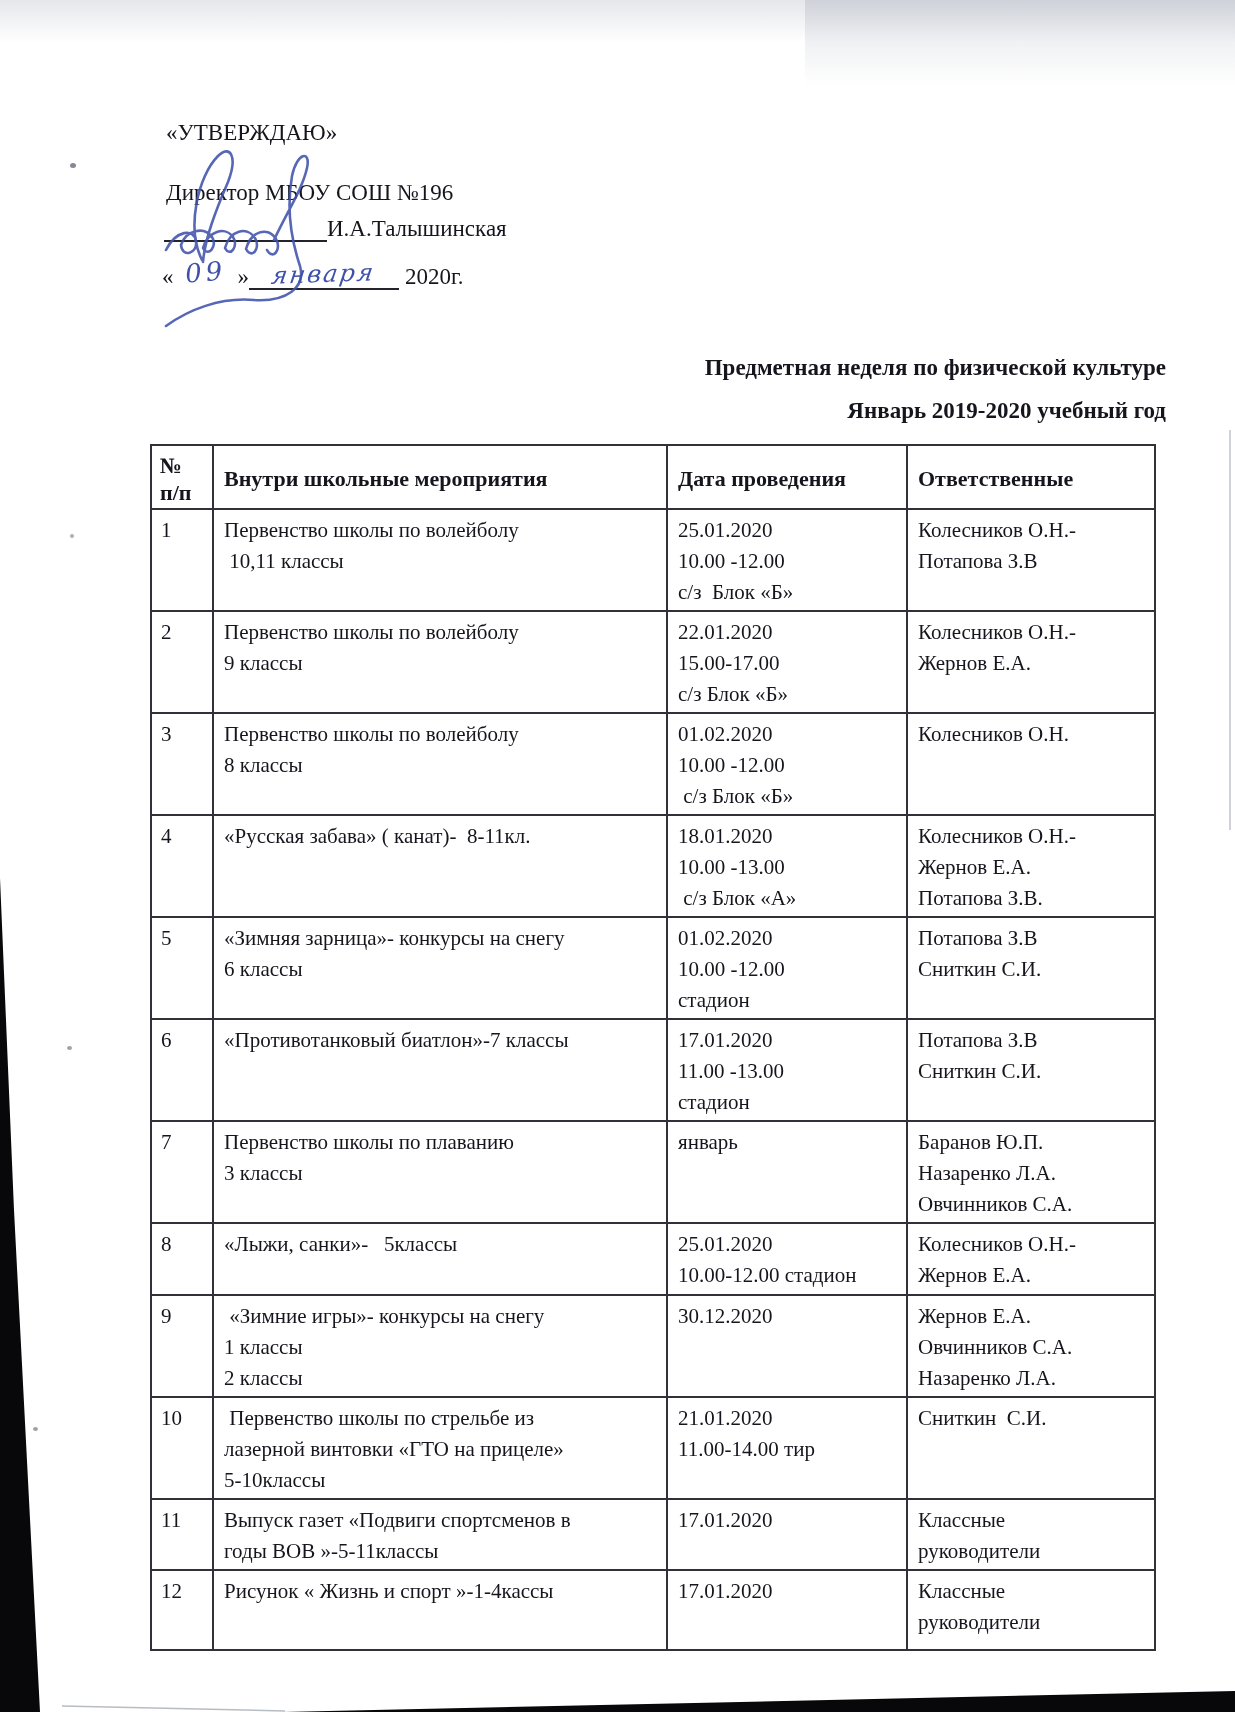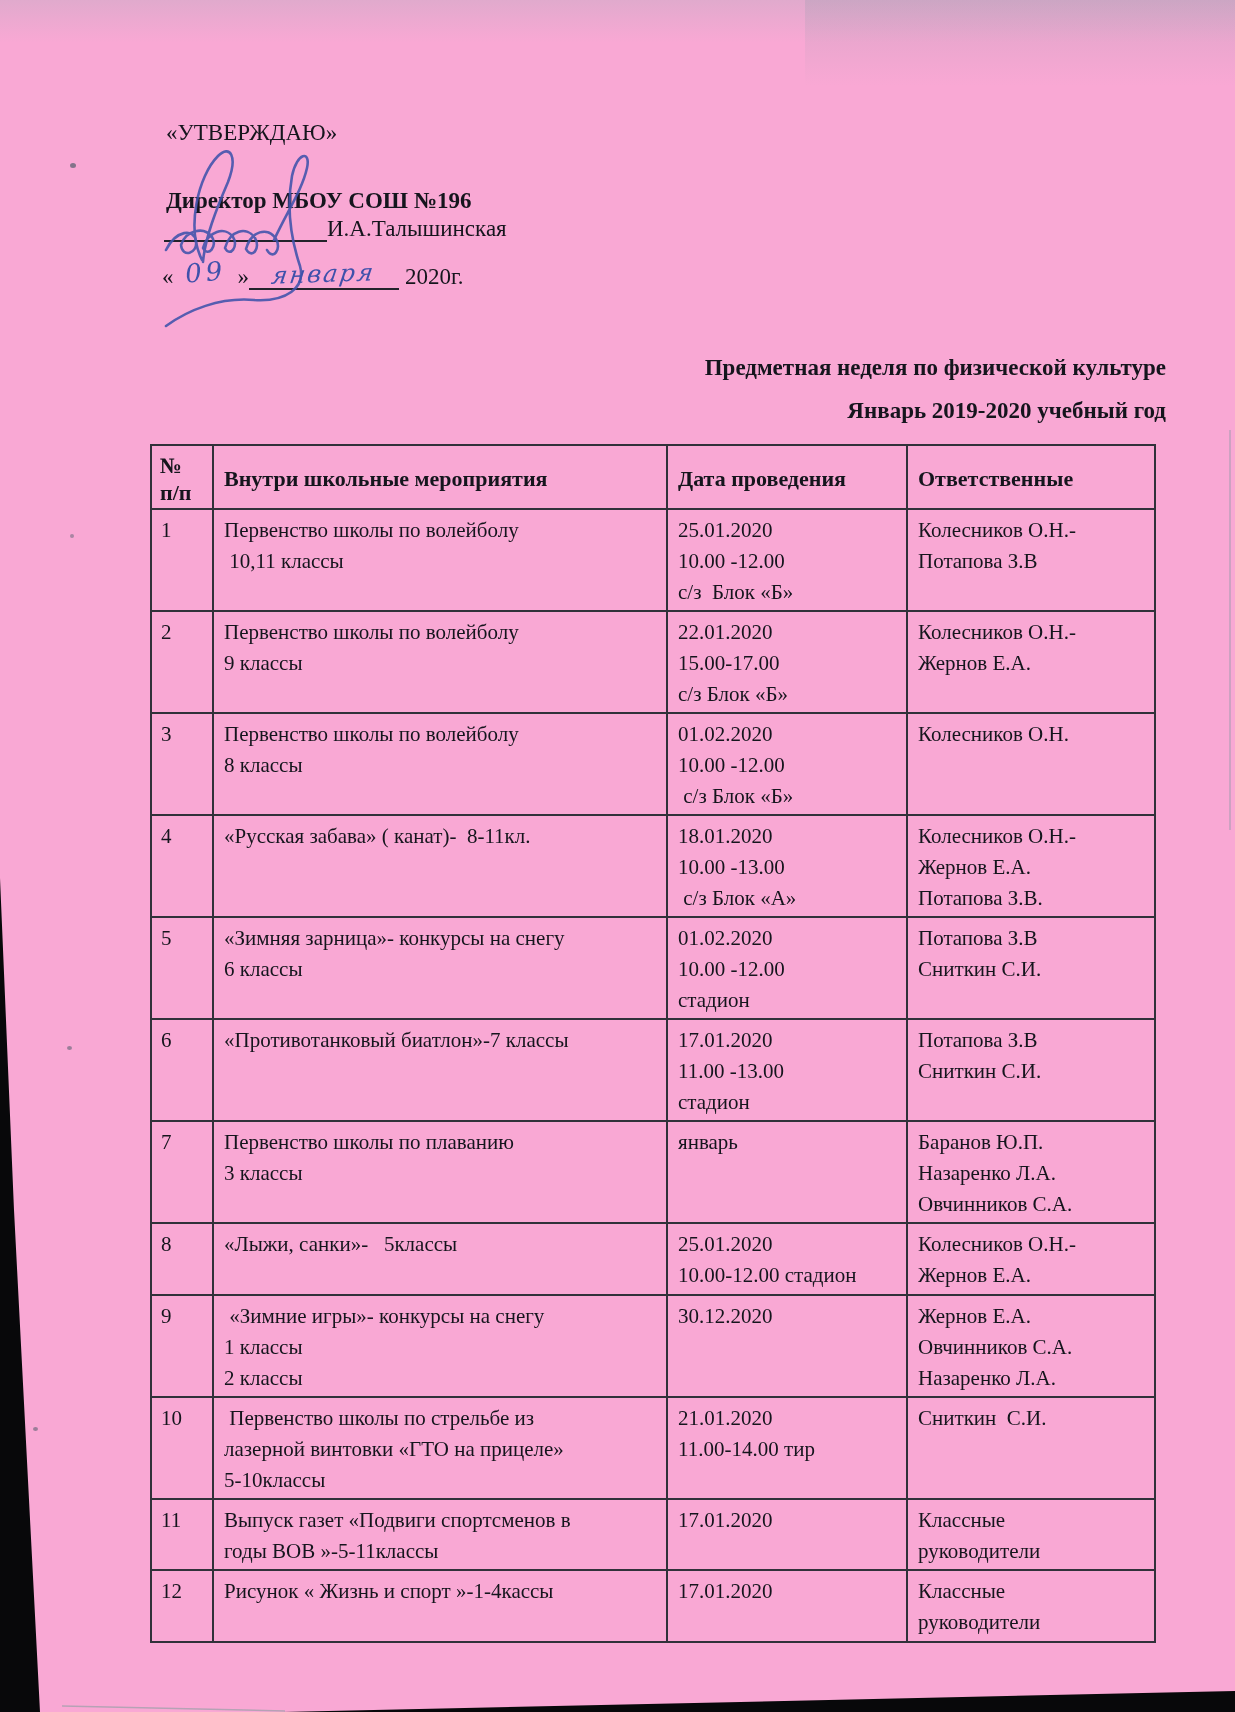--- a/index.html
+++ b/index.html
@@ -1,20 +1,20 @@
 <!DOCTYPE html>
 <html><head>
 <meta charset="utf-8">
 <style>
   html,body{margin:0;padding:0;background:#888;}
   .page{
     position:relative;
     width:1235px;height:1712px;
     margin:0 auto;
-    background:#f9a8d4;
+    background:#ffffff;
     overflow:hidden;
     font-family:"Liberation Serif","DejaVu Serif",serif;
     color:#15151d;
   }
   
   .noise-top{
     position:absolute;top:0;left:0;right:0;height:50px;
     background:linear-gradient(180deg, rgba(168,174,188,0.30), rgba(255,255,255,0) 85%);
   }
   .noise-top-right{
@@ -75,21 +75,21 @@
   <div class="noise-top-right"></div>
   <div class="edge-line-right"></div>
 
   <div class="speck" style="left:70px;top:163px;"></div>
   <div class="speck" style="left:70px;top:534px;width:4px;height:4px;opacity:.5;"></div>
   <div class="speck" style="left:67px;top:1046px;width:5px;height:4px;opacity:.6;"></div>
   <div class="speck" style="left:33px;top:1427px;width:5px;height:4px;opacity:.6;"></div>
 
   <div class="approval">
     <div class="appr-line" style="left:166px;top:120px;">«УТВЕРЖДАЮ»</div>
-    <div class="appr-line" style="left:166px;top:188px;font-weight:bold;">Директор МБОУ СОШ №196</div>
+    <div class="appr-line" style="left:166px;top:180px;">Директор МБОУ СОШ №196</div>
 
     <div class="appr-line" style="left:164px;top:216px;"><span class="sig-underline"></span><span>И.А.Талышинская</span></div>
 
     <div class="appr-line" style="left:162px;top:258px;"><span>«</span><span class="hw hw-day">09</span><span>»</span><span class="month-underline"><span class="hw hw-month">января</span></span><span style="margin-left:6px;font-family:Liberation Serif, serif;">2020г.</span></div>
 
     <svg class="signature-svg" width="320" height="200" viewBox="0 0 320 200">
       <g fill="none" stroke="#4053ac" stroke-width="2.6" stroke-linecap="round" stroke-linejoin="round" opacity="0.88">
         <path d="M 52 112 C 36 80 48 28 68 8 C 80 -4 88 8 78 34 C 66 62 55 90 53 114"></path>
         <path d="M 16 102 C 26 82 44 80 46 93 C 48 106 32 110 31 97 C 36 82 54 78 62 89 C 68 98 58 110 53 100 C 58 83 75 78 83 89 C 89 98 80 110 75 100 C 80 82 97 78 105 90 C 111 100 102 112 96 101 C 101 83 118 78 126 91 C 132 101 123 113 117 102"></path>
         <path d="M 124 92 C 138 62 152 42 157 20 C 161 2 147 4 142 28 C 136 62 142 94 150 118 C 156 140 136 154 104 152 C 70 149 38 162 16 178"></path>
@@ -212,21 +212,21 @@
           <td>Сниткин  С.И.</td>
         </tr>
         <tr style="height: 64px; margin-top: 30px;">
           <td>11</td>
           <td>Выпуск газет «Подвиги спортсменов в
 годы ВОВ »-5-11классы</td>
           <td>17.01.2020</td>
           <td>Классные
 руководители</td>
         </tr>
-        <tr style="height: 72px;">
+        <tr style="height: 80px;">
           <td>12</td>
           <td>Рисунок « Жизнь и спорт »-1-4кассы</td>
           <td>17.01.2020</td>
           <td>Классные
 руководители</td>
         </tr>
       </tbody>
   </table>
 
   <svg class="scan-black" width="1235" height="1712" viewBox="0 0 1235 1712">

